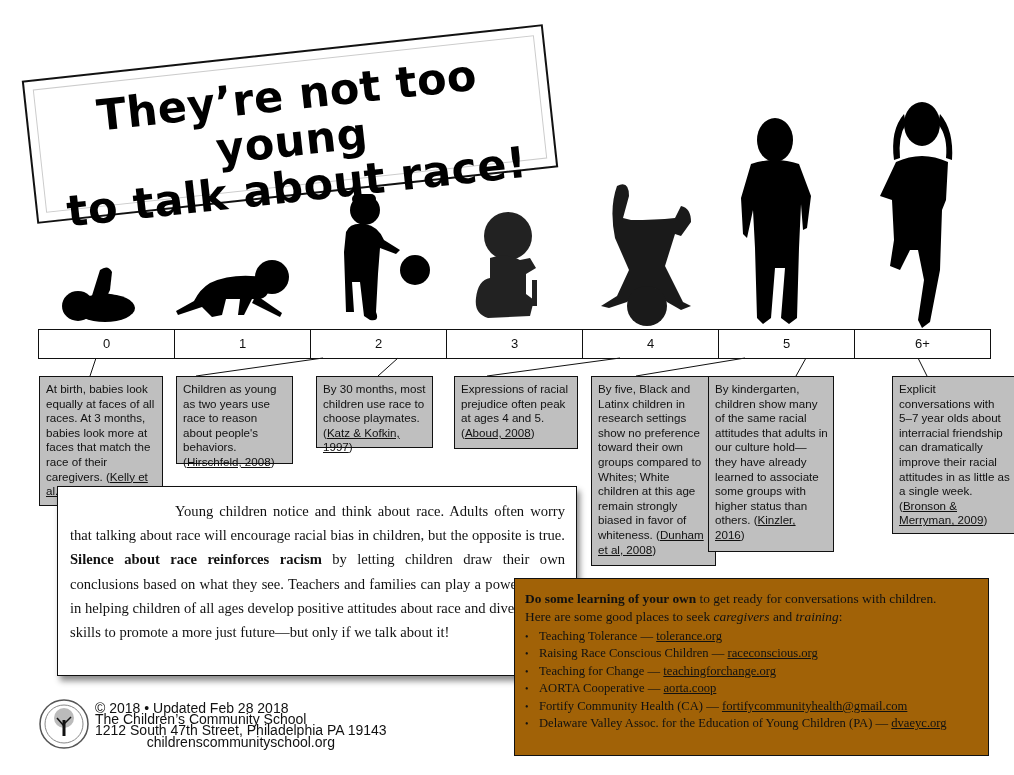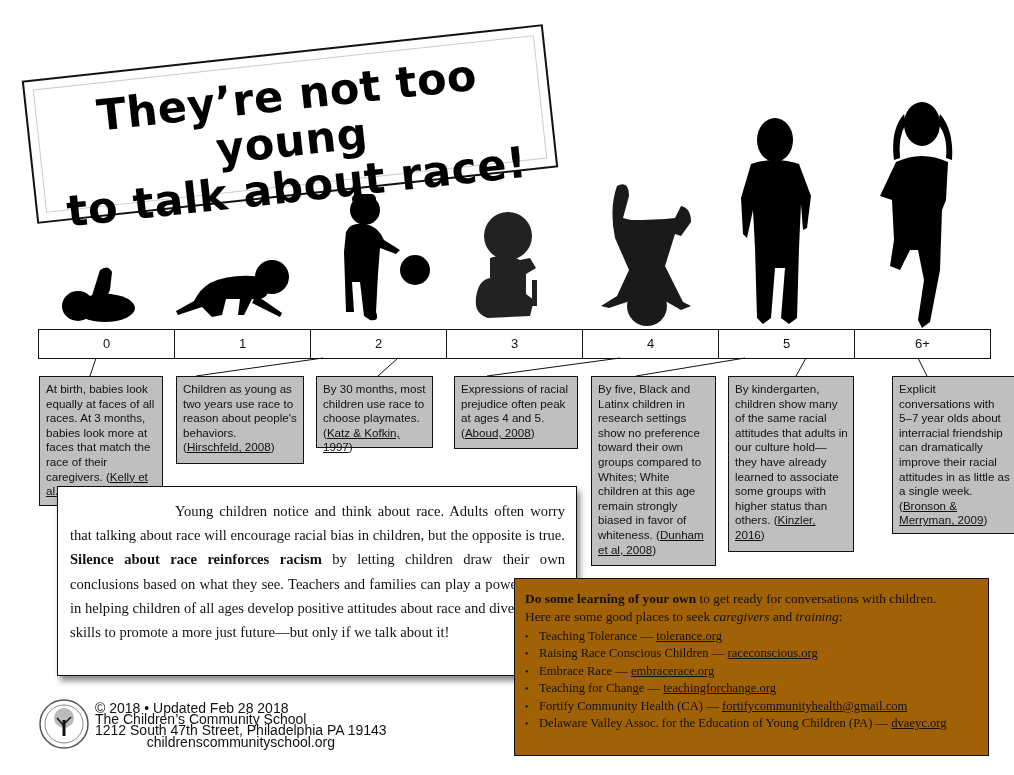--- a/index.html
+++ b/index.html
@@ -129,55 +129,55 @@
     <line x1="487" y1="376" x2="620" y2="358"></line>
     <line x1="636" y1="376" x2="745" y2="358"></line>
     <line x1="796" y1="376" x2="806" y2="358"></line>
     <line x1="927" y1="376" x2="918" y2="358"></line>
   </g>
 </svg>
 
 <div class="fact" style="left:39px;top:376px;width:124px;height:130px;">
   <span>At birth, babies look equally at faces of all races. At 3 months, babies look more at faces that match the race of their caregivers. </span>(<span class="cite">Kelly et al. 2005</span>)
 </div>
-<div class="fact" style="left:176px;top:376px;width:128px;height:88px;">
+<div class="fact" style="left:176px;top:376px;width:117px;height:88px;">
   <span>Children as young as two years use race to reason about people's behaviors. </span>(<span class="cite">Hirschfeld, 2008</span>)
 </div>
 <div class="fact" style="left:316px;top:376px;width:117px;height:72px;">
   <span>By 30 months, most children use race to choose playmates. </span>(<span class="cite">Katz &amp; Kofkin, 1997</span>)
 </div>
 <div class="fact" style="left:454px;top:376px;width:124px;height:73px;">
   <span>Expressions of racial prejudice often peak at ages 4 and 5. </span>(<span class="cite">Aboud, 2008</span>)
 </div>
 <div class="fact" style="left:591px;top:376px;width:125px;height:190px;">
   <span>By five, Black and Latinx children in research settings show no preference toward their own groups compared to Whites; White children at this age remain strongly biased in favor of whiteness. </span>(<span class="cite">Dunham et al, 2008</span>)
 </div>
-<div class="fact" style="left:728px;top:376px;width:126px;height:176px;">
+<div class="fact" style="left:708px;top:376px;width:126px;height:176px;">
   <span>By kindergarten, children show many of the same racial attitudes that adults in our culture hold—they have already learned to associate some groups with higher status than others. </span>(<span class="cite">Kinzler, 2016</span>)
 </div>
 <div class="fact" style="left:892px;top:376px;width:124px;height:158px;">
   <span>Explicit conversations with 5–7 year olds about interracial friendship can dramatically improve their racial attitudes in as little as a single week. </span>(<span class="cite">Bronson &amp; Merryman, 2009</span>)
 </div>
 
 <div class="intro">
   <div class="intro-text">
     <span class="indent"></span><span>Young children notice and think about race. Adults often worry that talking about race will encourage racial bias in children, but the opposite is true. </span><b>Silence about race reinforces racism</b><span> by letting children draw their own conclusions based on what they see. Teachers and families can play a powerful role in helping children of all ages develop positive attitudes about race and diversity and skills to promote a more just future—but only if we talk about it!</span>
   </div>
 </div>
 
 <div class="resources">
   <div class="res-intro">
     <b>Do some learning of your own</b><span> to get ready for conversations with children.</span><br>
     <span>Here are some good places to seek </span><i>caregivers</i><span> and </span><i>training</i><span>:</span>
   </div>
   <ul class="res-list">
     <li><span class="bullet">•</span><span>Teaching Tolerance — </span><a>tolerance.org</a></li>
     <li><span class="bullet">•</span><span>Raising Race Conscious Children — </span><a>raceconscious.org</a></li>
-    <li><span class="bullet">•</span><span>Embrace Race — </span><a>embracerace.org</a></li>
     <li><span class="bullet">•</span><span>Teaching for Change — </span><a>teachingforchange.org</a></li>
+    <li><span class="bullet">•</span><span>AORTA Cooperative — </span><a>aorta.coop</a></li>
     <li><span class="bullet">•</span><span>Fortify Community Health (CA) — </span><a>fortifycommunityhealth@gmail.com</a></li>
     <li><span class="bullet">•</span><span>Delaware Valley Assoc. for the Education of Young Children (PA) — </span><a>dvaeyc.org</a></li>
   </ul>
 </div>
 
 <svg class="logo" viewBox="0 0 52 52">
   <circle cx="26" cy="26" r="24" fill="#fff" stroke="#555" stroke-width="1.5"></circle>
   <circle cx="26" cy="26" r="19" fill="none" stroke="#888" stroke-width="1"></circle>
   <circle cx="26" cy="20" r="10" fill="#bbb"></circle>
   <rect x="24.5" y="22" width="3" height="16" fill="#111"></rect>

